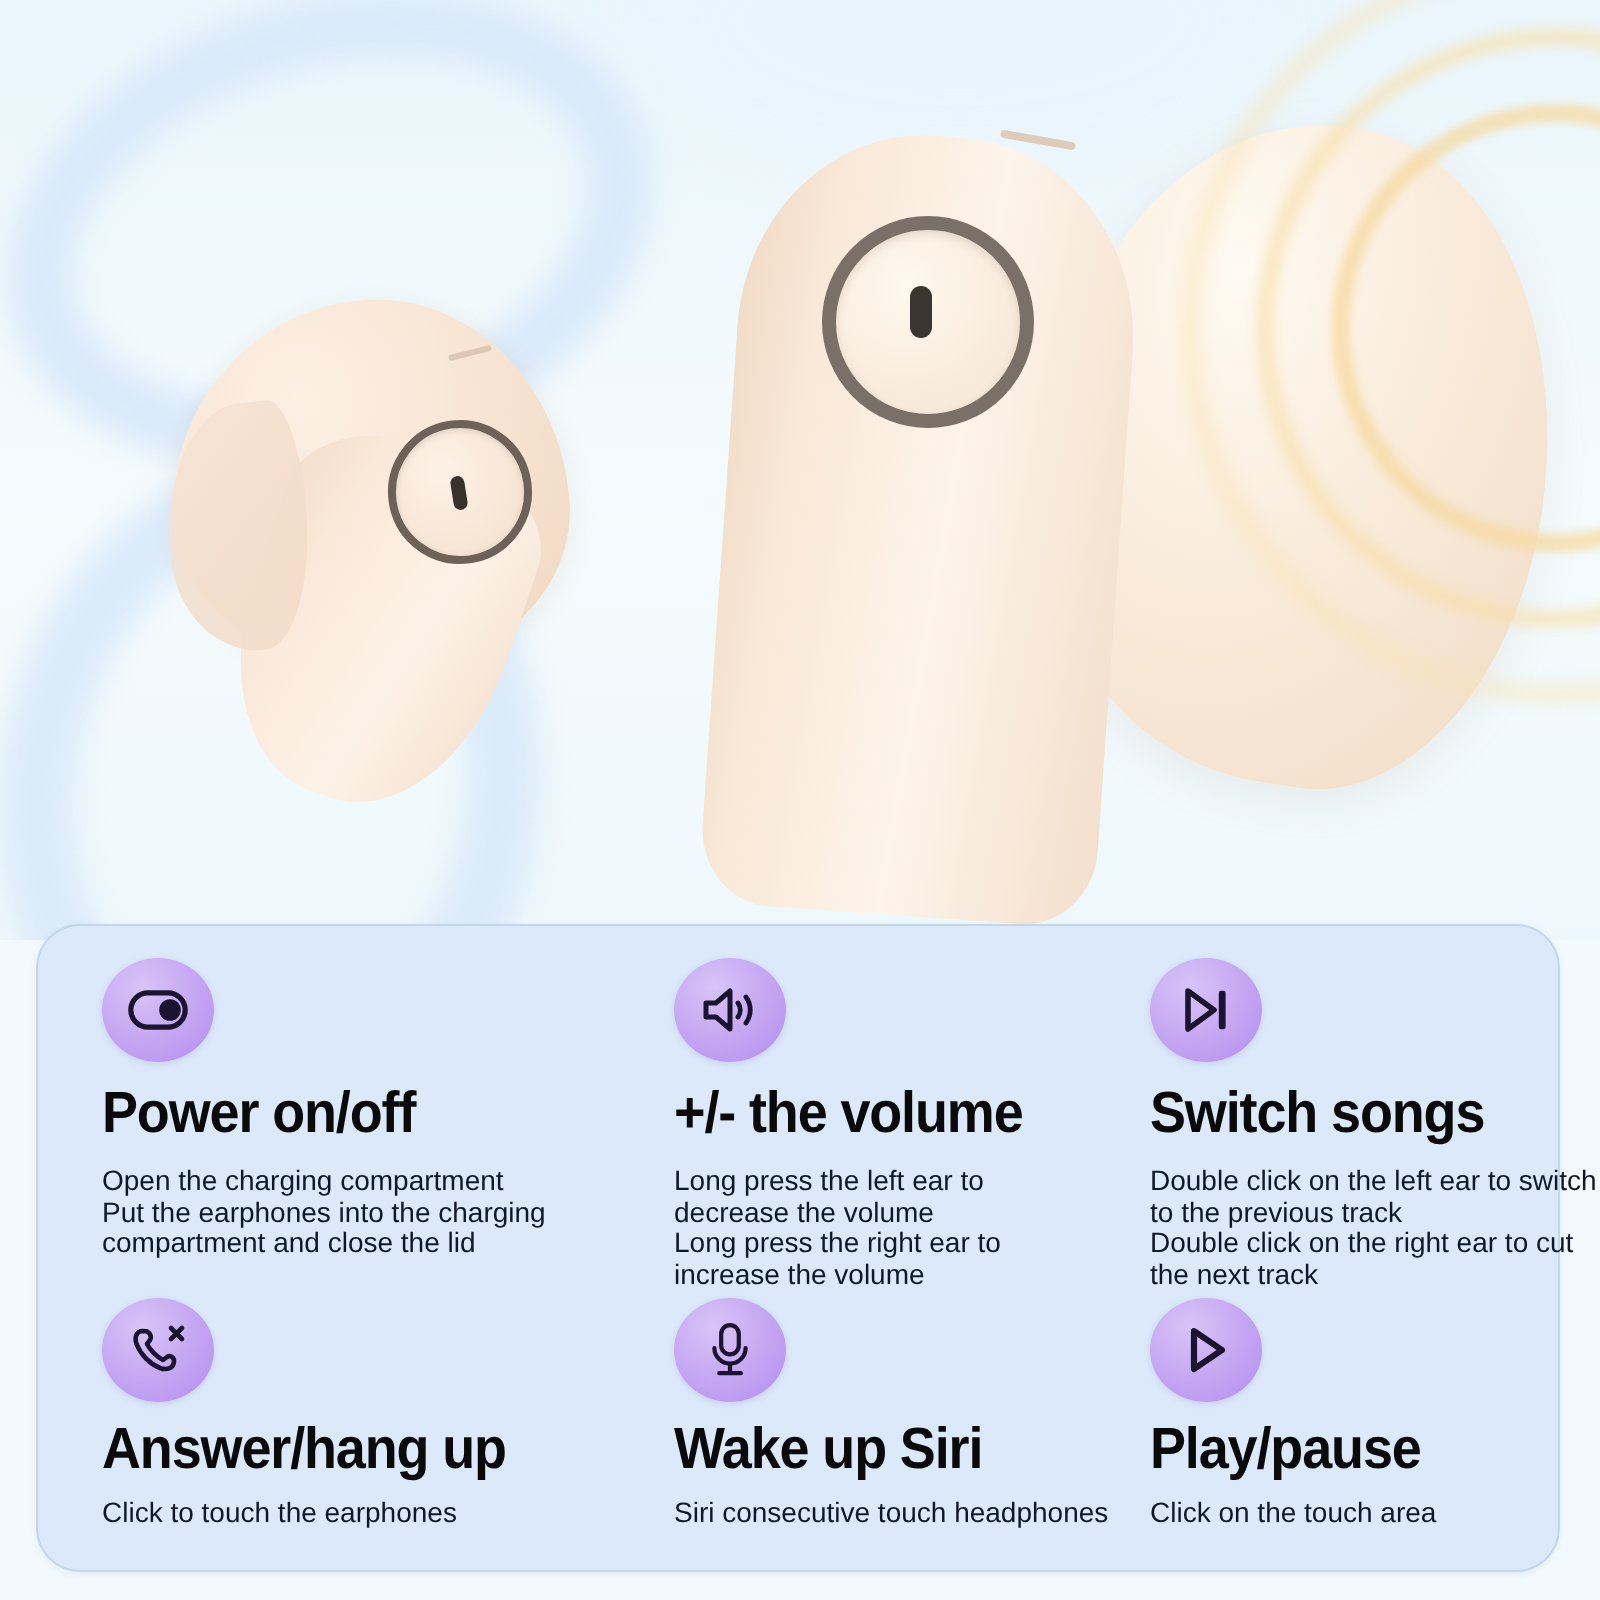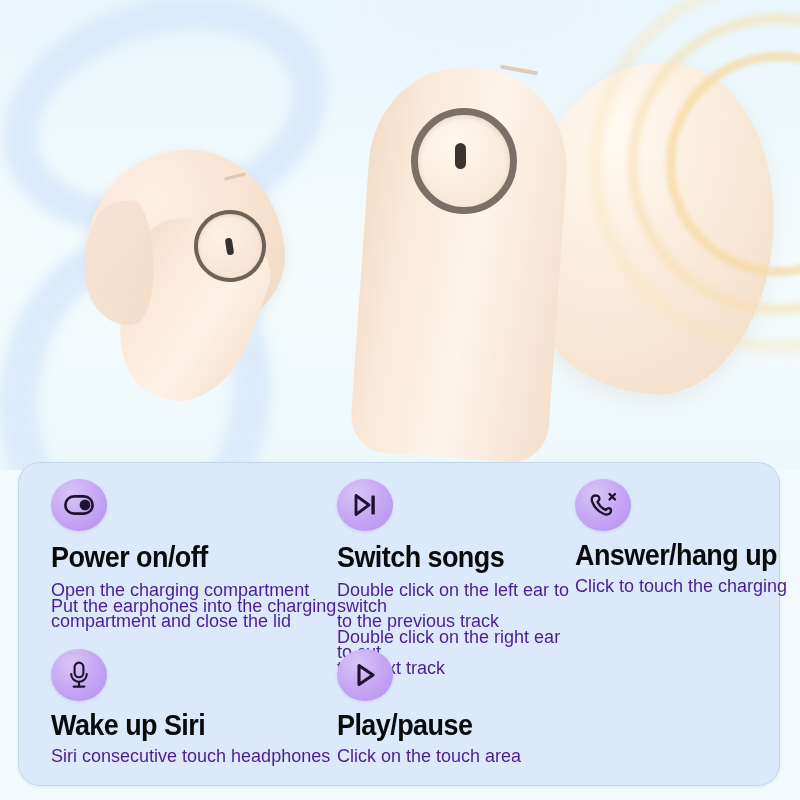--- a/index.html
+++ b/index.html
@@ -177,22 +177,22 @@
     font-weight:bold;
     color:#0a0a0a;
     letter-spacing:-0.6px;
     line-height:1;
     margin-bottom:11px;
     white-space:nowrap;
     transform:scaleX(.93);
     transform-origin:left center;
   }
   .feat-desc {
-    font-size:18px;
-    color:#4c1d95;
+    font-size:14px;
+    color:#0f172a;
     line-height:15.5px;
     white-space:pre-line;
   }
 
   
   .row2 .icon-badge { margin-bottom:10px; }
   .row2 .feat-title { margin-bottom:9px; }
 </style>
 </head>
 <body>
@@ -235,20 +235,34 @@
             <rect x="1.4" y="1.4" width="27.2" height="17.2" rx="8.6" fill="none" stroke="#1b1330" stroke-width="2.6"></rect>
             <circle cx="21" cy="10" r="5.4" fill="#1b1330"></circle>
           </svg>
         </div>
         <div class="feat-title">Power on/off</div>
         <div class="feat-desc">Open the charging compartment
 Put the earphones into the charging
 compartment and close the lid</div>
       </div>
 
+      <div class="cell">
+        <div class="icon-badge">
+          <svg width="30" height="28" viewBox="0 0 30 28">
+            <path d="M3 10.5 h5 L15 4.5 v19 L8 17.5 H3 Z" fill="none" stroke="#1b1330" stroke-width="2.5" stroke-linejoin="round"></path>
+            <path d="M19 10.5 a6 6 0 0 1 0 7" fill="none" stroke="#1b1330" stroke-width="2.4" stroke-linecap="round"></path>
+            <path d="M23 7.5 a11 11 0 0 1 0 13" fill="none" stroke="#1b1330" stroke-width="2.4" stroke-linecap="round"></path>
+          </svg>
+        </div>
+        <div class="feat-title">+/- the volume</div>
+        <div class="feat-desc">Long press the left ear to
+decrease the volume
+Long press the right ear to
+increase the volume</div>
+      </div>
 
       <div class="cell">
         <div class="icon-badge">
           <svg width="28" height="28" viewBox="0 0 28 28">
             <path d="M5 4.5 L18 14 L5 23.5 Z" fill="none" stroke="#1b1330" stroke-width="2.8" stroke-linejoin="round"></path>
             <rect x="20.4" y="4.4" width="3.4" height="19.2" rx="1.1" fill="#1b1330"></rect>
           </svg>
         </div>
         <div class="feat-title">Switch songs</div>
         <div class="feat-desc">Double click on the left ear to switch
@@ -261,21 +275,21 @@
         <div class="icon-badge">
           <svg width="30" height="28" viewBox="0 0 30 28">
             <path d="M7.5 4.5 C4 4.5 3 8 4.5 11.5 C6.5 16.5 11 21 16 23
                      C19.5 24.3 23 23 23 19.5 C23 17.5 21 16.5 19.5 17.5
                      L17.5 19 C14.5 17.5 11 14 9.5 11 L11 9
                      C12 7.5 11 5 9 4.6 Z" fill="none" stroke="#1b1330" stroke-width="2.3" stroke-linejoin="round" stroke-linecap="round"></path>
             <path d="M21.5 3 L27 8.5 M27 3 L21.5 8.5" stroke="#1b1330" stroke-width="2.3" stroke-linecap="round"></path>
           </svg>
         </div>
         <div class="feat-title">Answer/hang up</div>
-        <div class="feat-desc">Click to touch the charging</div>
+        <div class="feat-desc">Click to touch the earphones</div>
       </div>
 
       <div class="cell row2">
         <div class="icon-badge">
           <svg width="24" height="30" viewBox="0 0 24 30">
             <rect x="7.6" y="2.6" width="8.8" height="14.6" rx="4.4" fill="none" stroke="#1b1330" stroke-width="2.1"></rect>
             <path d="M4.2 14 a7.8 7.8 0 0 0 15.6 0" fill="none" stroke="#1b1330" stroke-width="2.1" stroke-linecap="round"></path>
             <path d="M12 22 v4.2" stroke="#1b1330" stroke-width="2.1" stroke-linecap="round"></path>
             <path d="M6.6 26.6 h10.8" stroke="#1b1330" stroke-width="2.1" stroke-linecap="round"></path>
           </svg>

